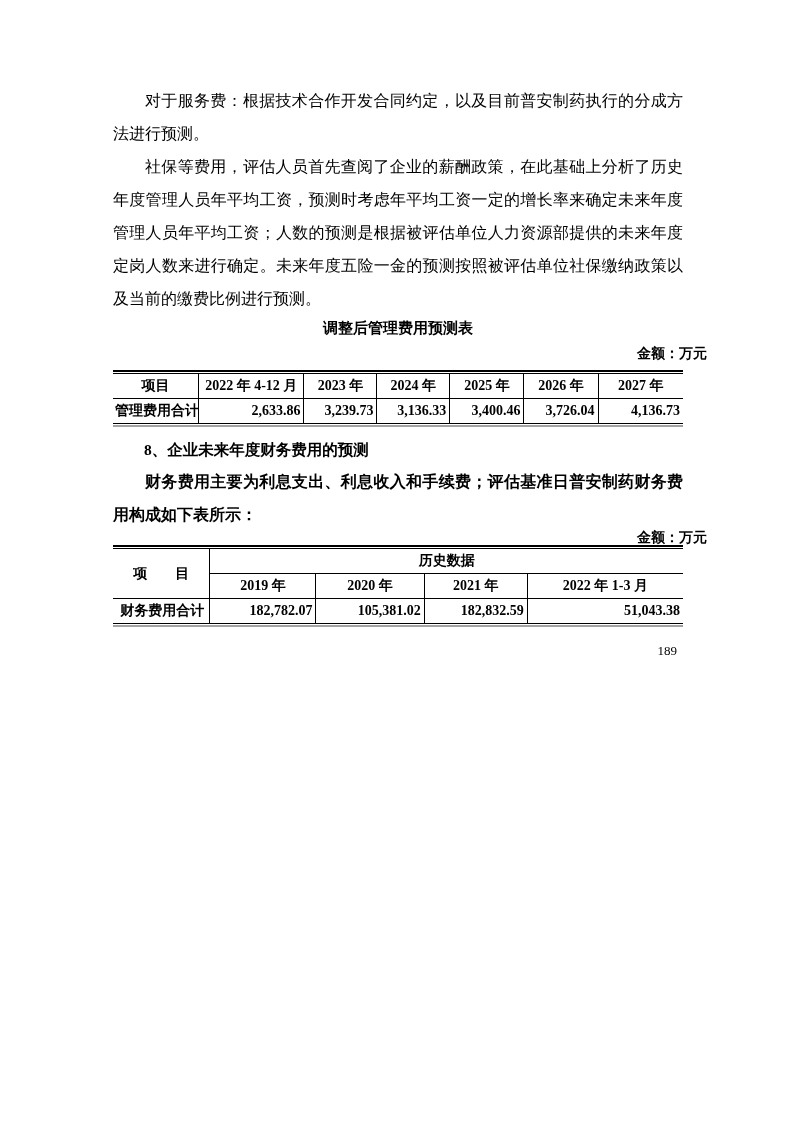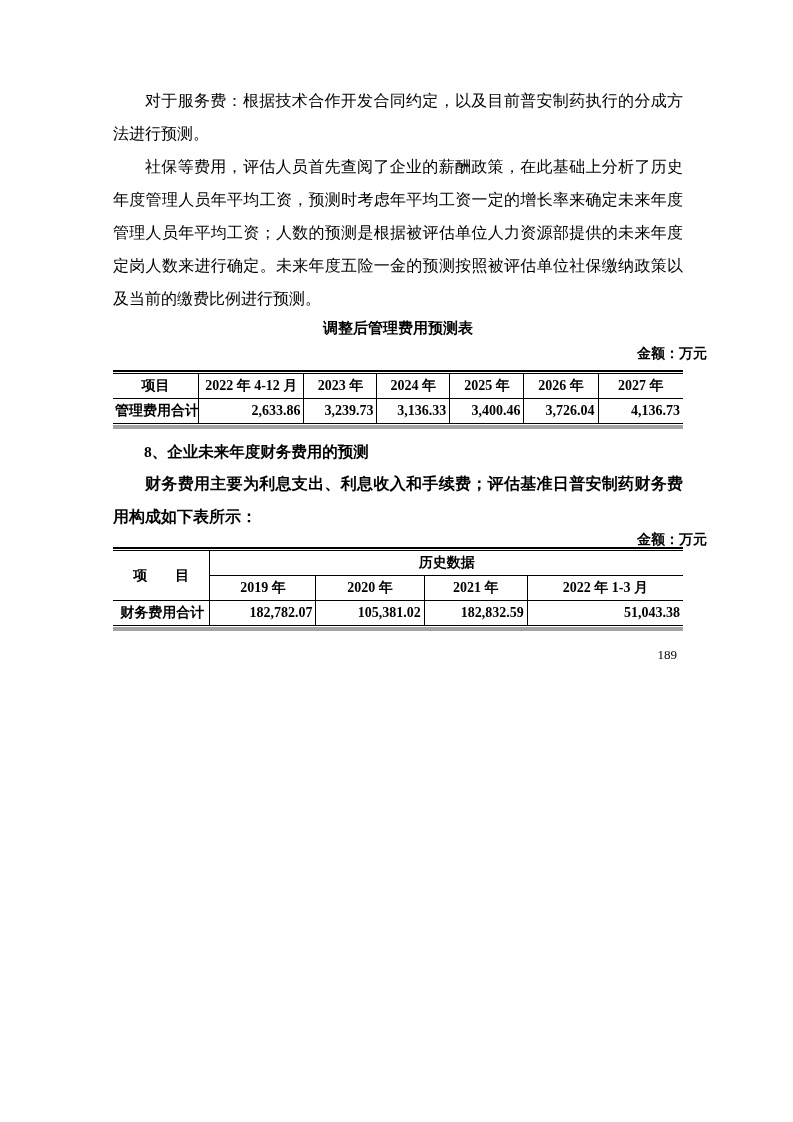--- a/index.html
+++ b/index.html
@@ -37,21 +37,21 @@
     font-size: 14px;
     line-height: 22px;
     font-weight: bold;
     text-align: right;
     margin-right: -24px;
     margin-top: 2px;
   }
   .unit-label.second { line-height: 18px; margin-top: -2px; }
   .tblwrap {
     border-top: 2px solid #000;
-    border-bottom: 4px solid #a3a3a3;
+    border-bottom: 2px solid #a3a3a3;
     padding: 1px 0;
     margin-top: 5px;
   }
   .tblwrap.fin { margin-top: -2px; }
   table.tbl {
     width: 100%;
     border-collapse: collapse;
     table-layout: fixed;
     border-top: 1px solid #000;
     border-bottom: 1px solid #000;

